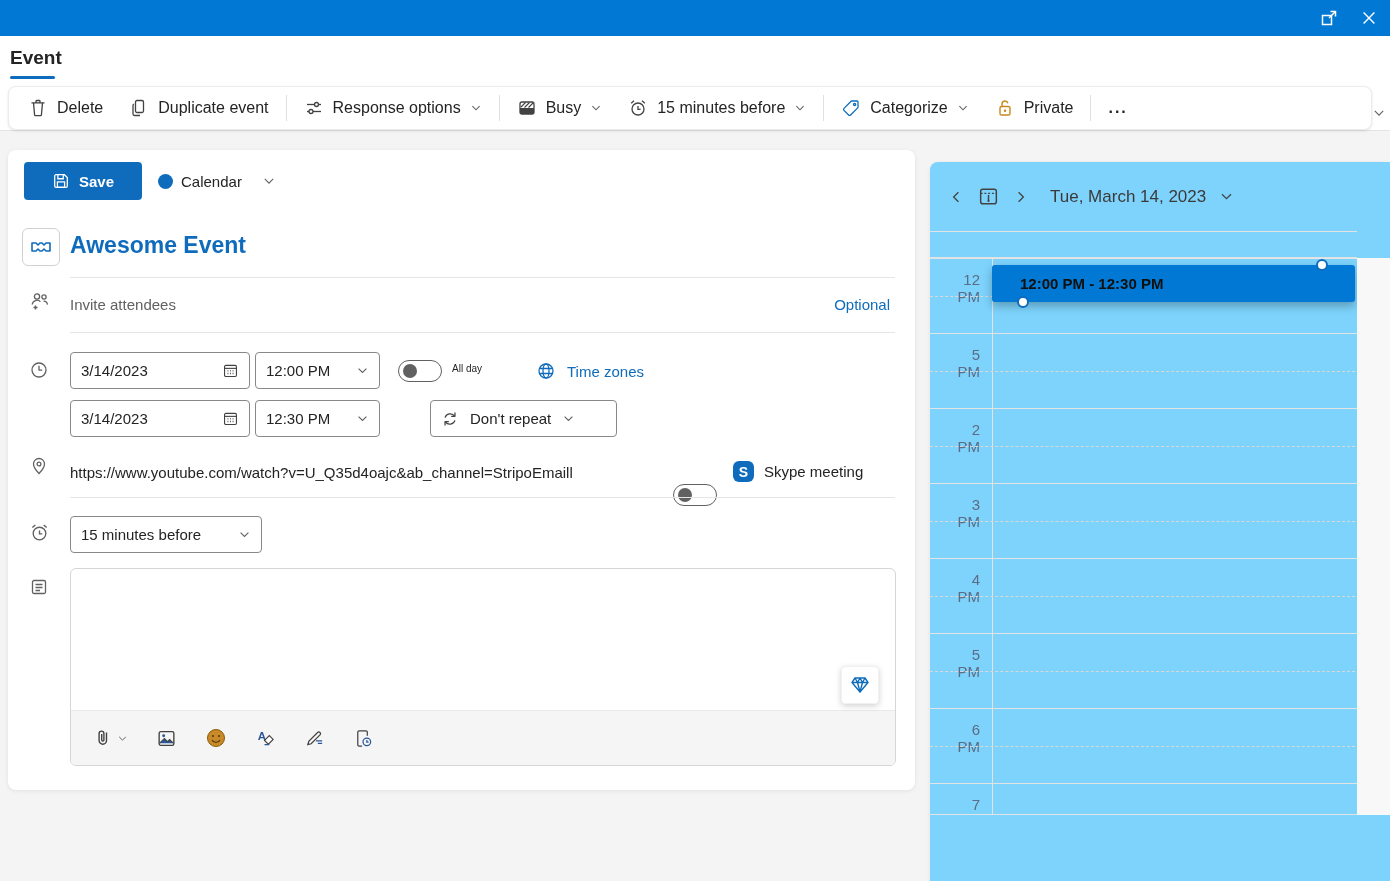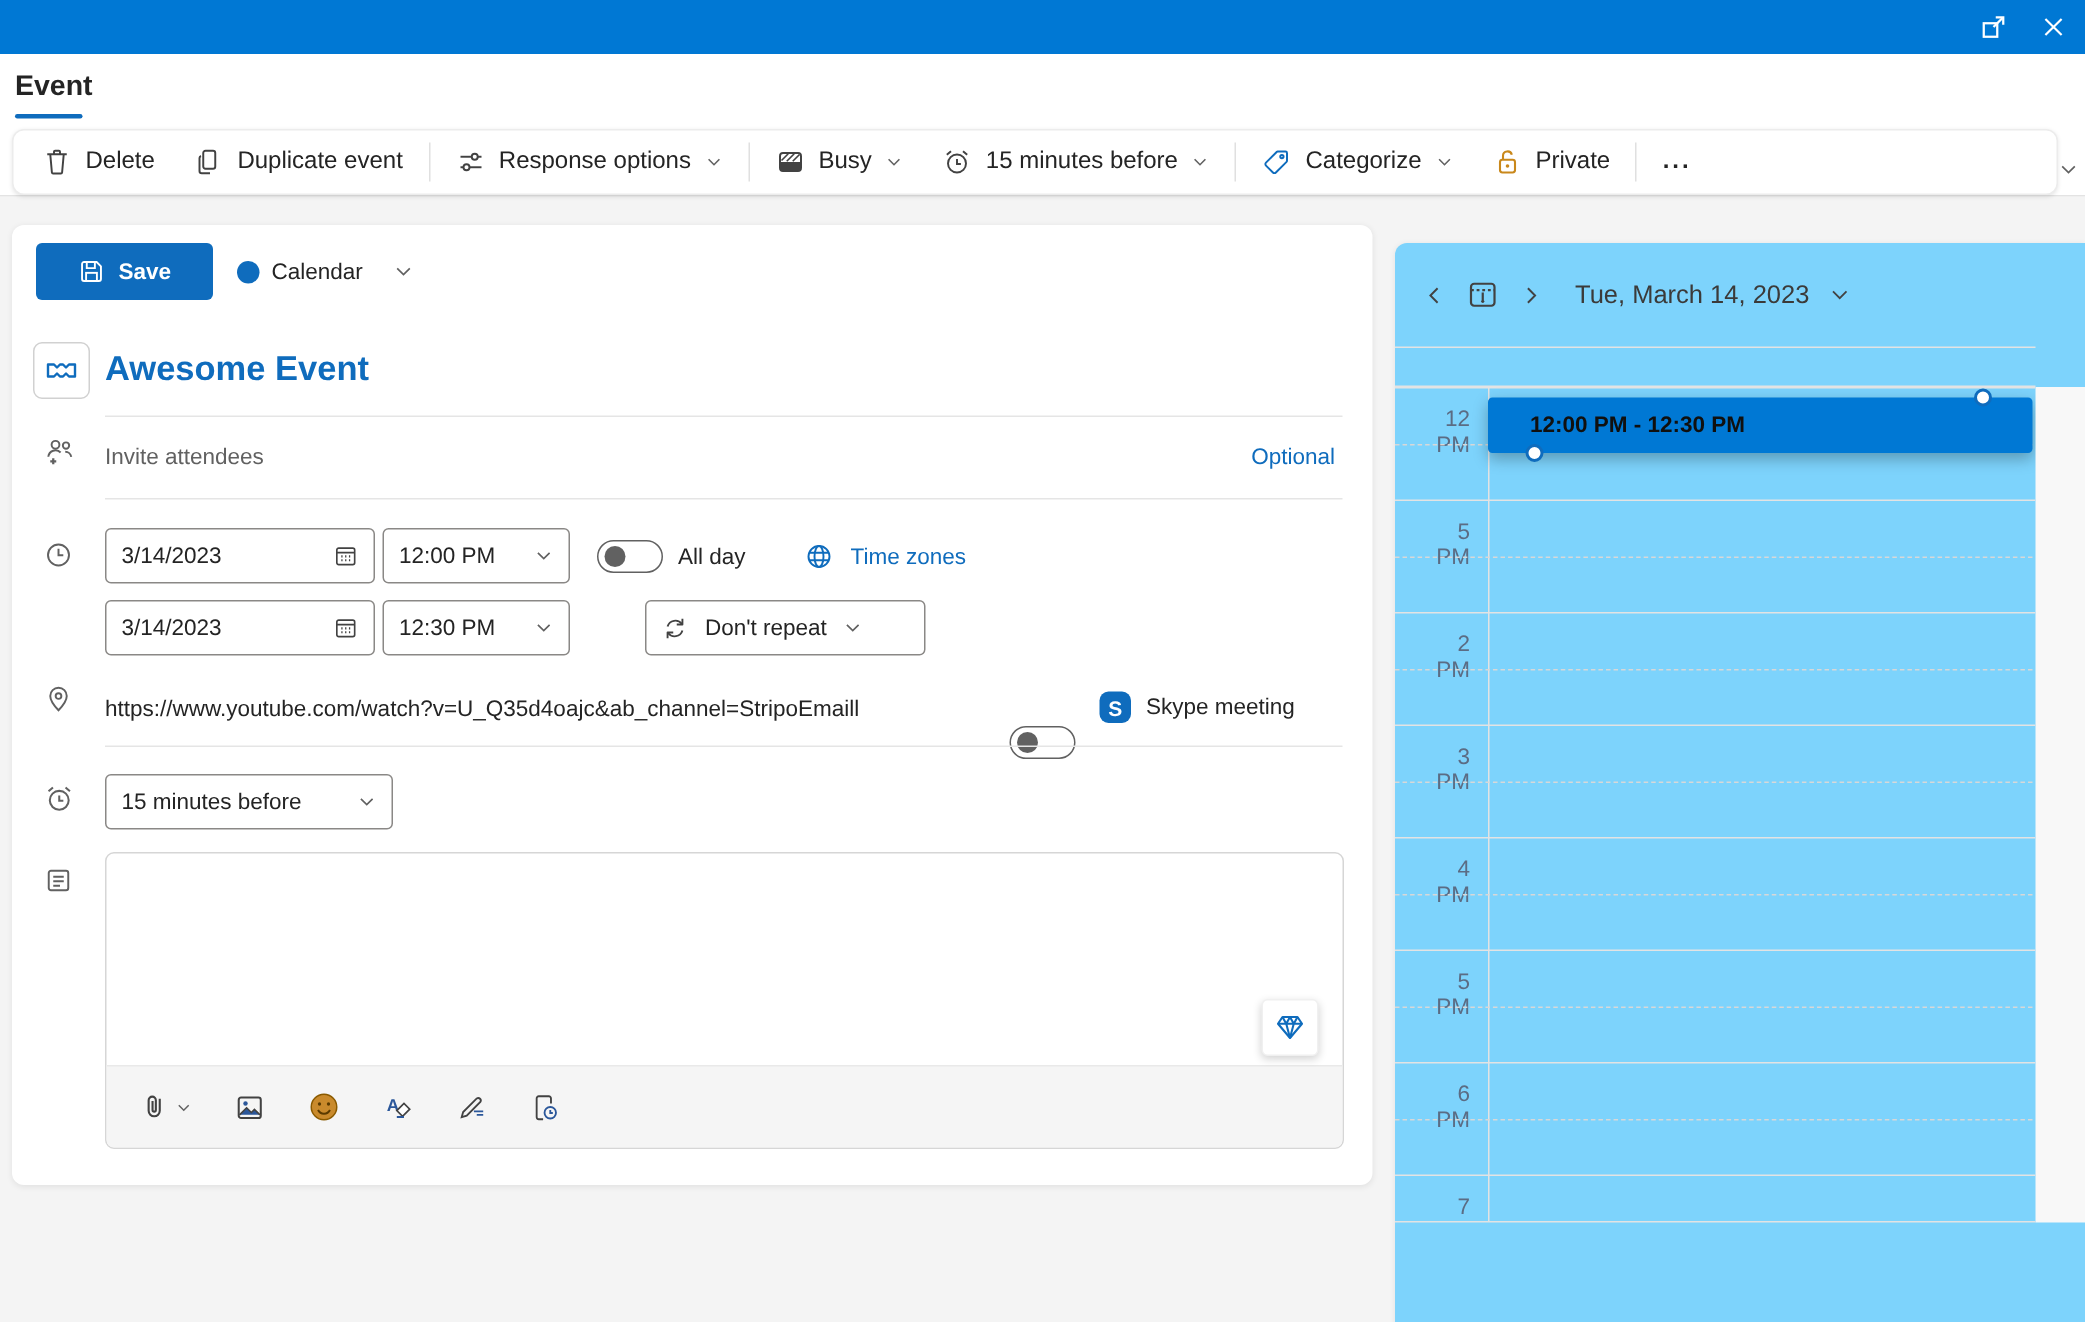--- a/index.html
+++ b/index.html
@@ -250,21 +250,21 @@
     <span>12:00 PM</span>
     <span>
         <svg width="13" height="13" viewBox="0 0 20 20" fill="none" stroke="#616161" stroke-width="1.7">
           <path d="M4 7 l6 6 6-6"></path>
         </svg>
       </span>
   </div>
   <div class="toggle abs" style="left:390px; top:210px;">
       <span class="knob"></span>
     </div>
-  <div class="abs" style="left:444px; top:213px; font-size:15px; color:#242424;">All day</div>
+  <div class="abs" style="left:444px; top:213px; font-size:10px; color:#242424;">All day</div>
   <div class="abs" style="left:528px; top:211px; display:flex; align-items:center; gap:11px; cursor:pointer;">
     <span>
         <svg width="20" height="20" viewBox="0 0 20 20" fill="none" stroke="#0f6cbd" stroke-width="1.3">
           <circle cx="10" cy="10" r="7"></circle>
           <ellipse cx="10" cy="10" rx="3" ry="7"></ellipse>
           <path d="M3.5 7.5 H16.5 M3.5 12.5 H16.5"></path>
         </svg>
       </span>
     <span class="linkblue" style="font-size:15px;">Time zones</span>
   </div>

